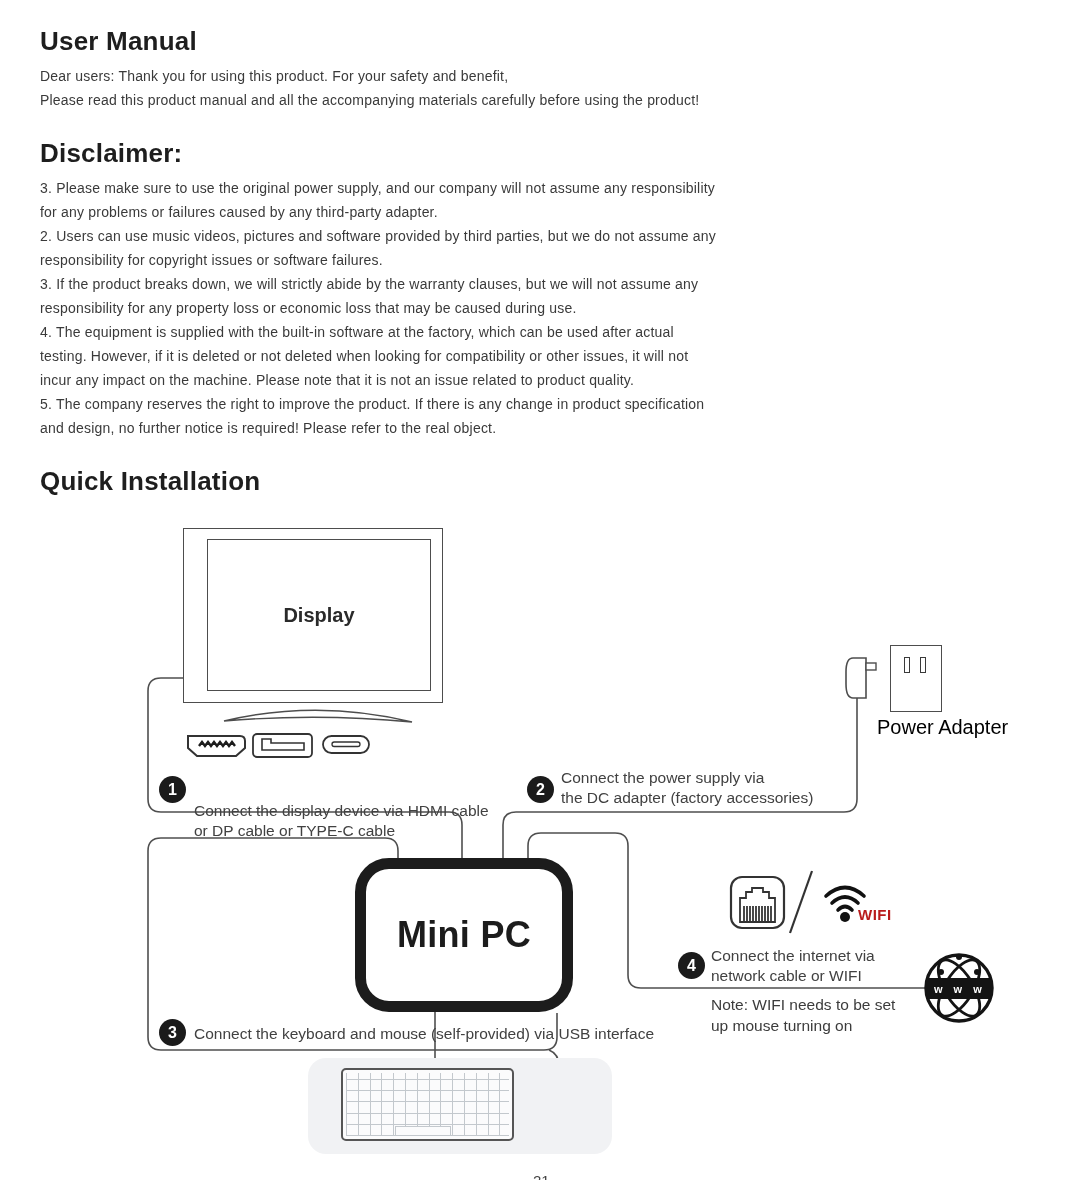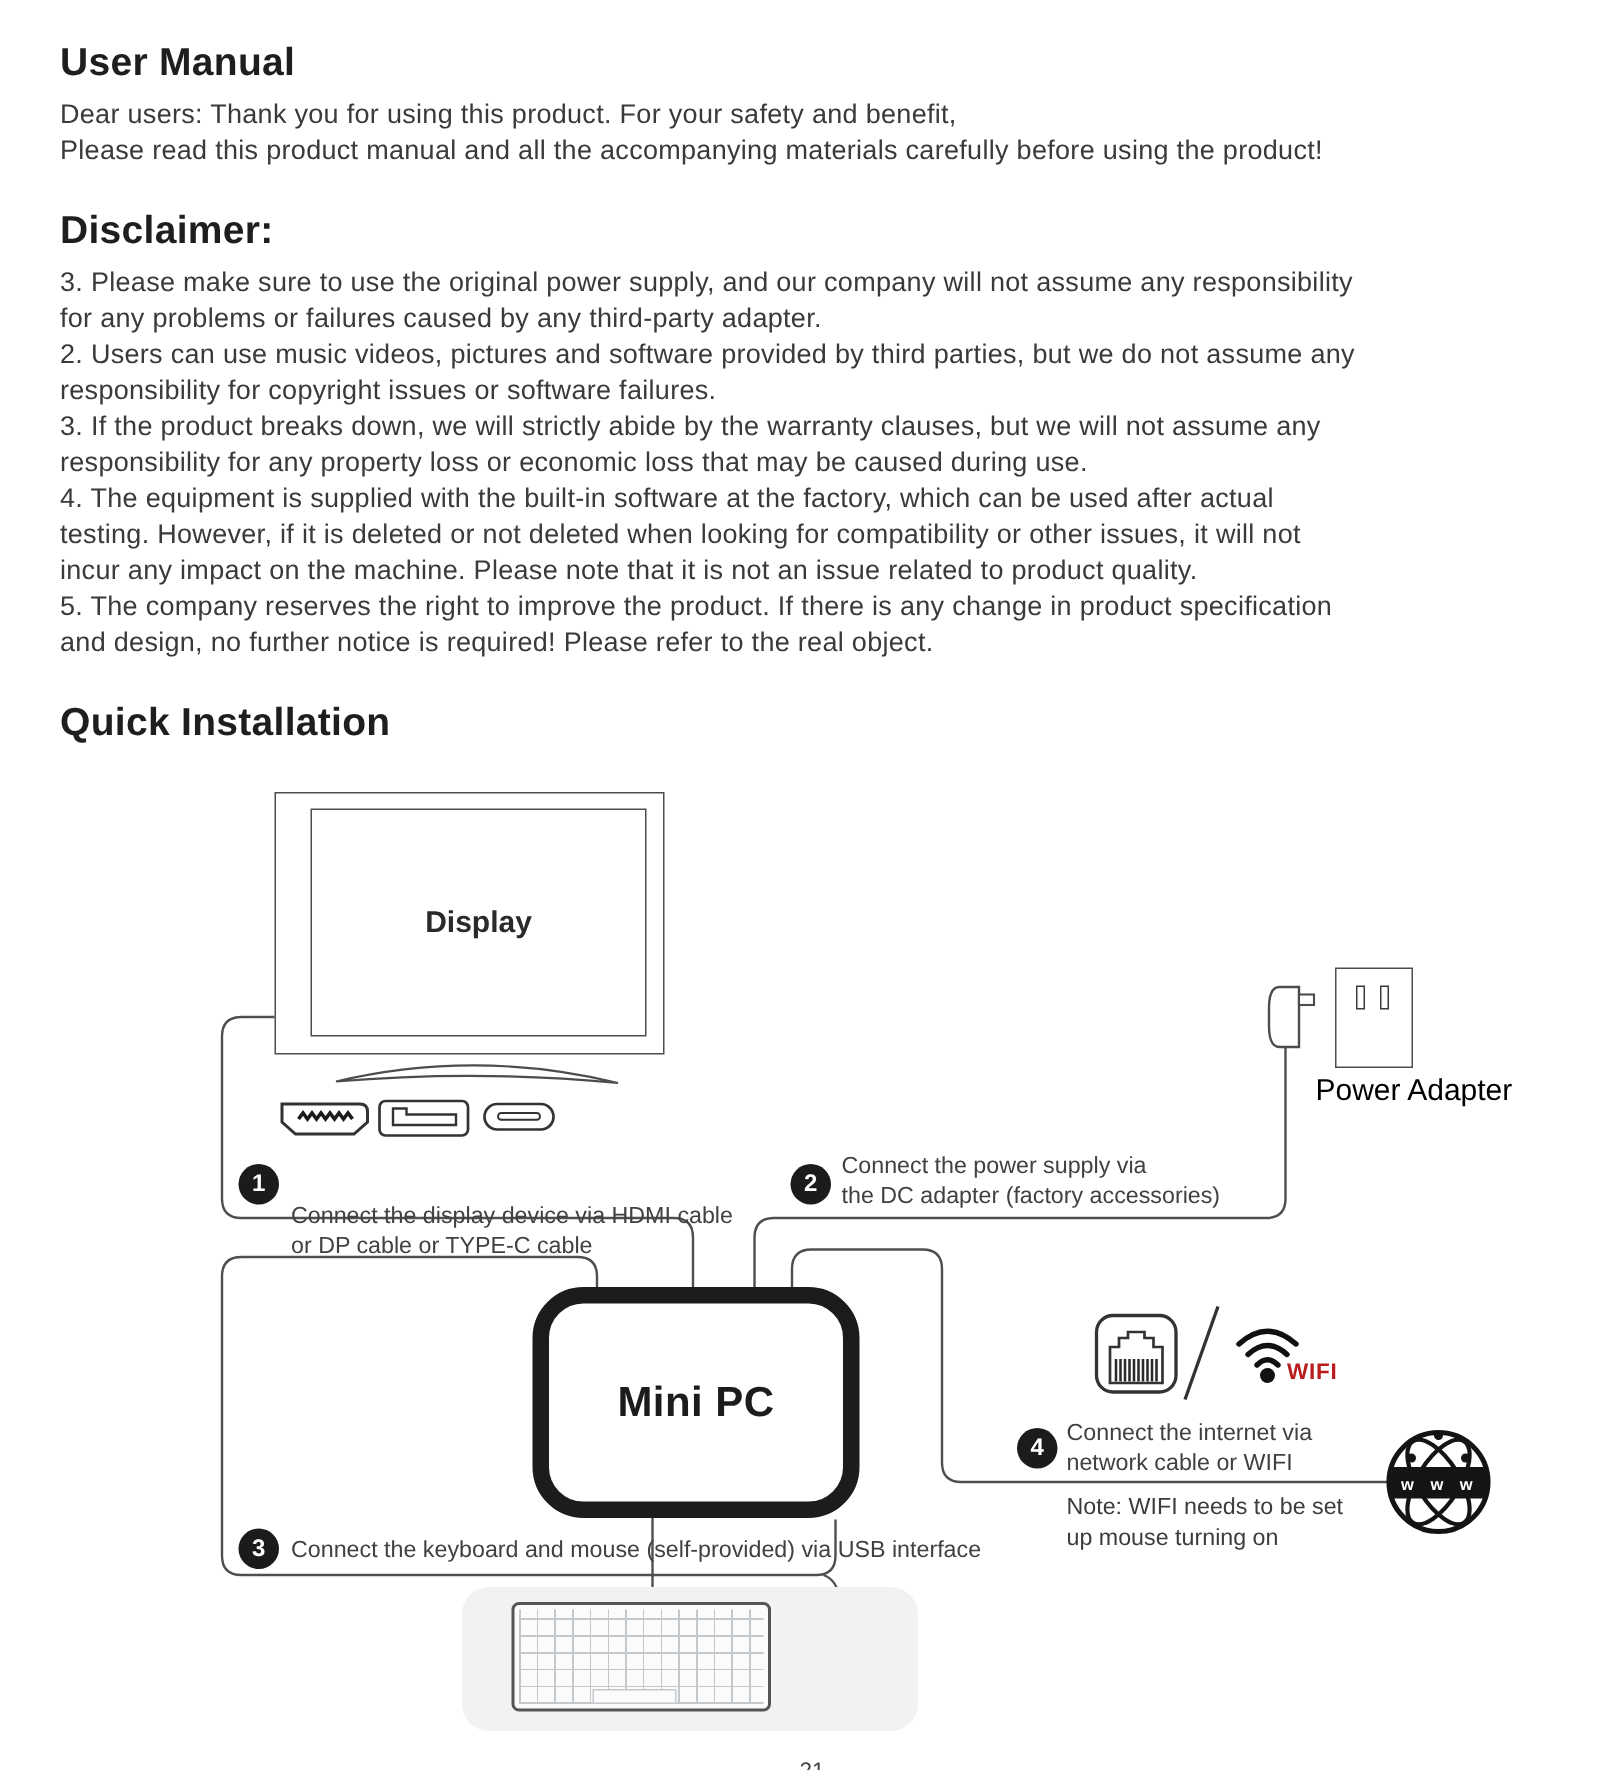--- a/index.html
+++ b/index.html
@@ -3,37 +3,37 @@
 <meta charset="utf-8">
 <style>
   html,body{margin:0;padding:0;background:#fff;}
   #page{
     position:relative;width:1078px;height:1180px;background:#ffffff;
     overflow:hidden;font-family:"Liberation Sans", sans-serif;color:#333;
   }
   .abs{position:absolute;}
   
   .h1{font-size:26px;font-weight:bold;color:#1e1e1e;letter-spacing:.2px;}
-  .body-line{font-size:18px;color:#3a3a3a;line-height:24px;white-space:nowrap;letter-spacing:.2px;}
+  .body-line{font-size:14px;color:#3a3a3a;line-height:24px;white-space:nowrap;letter-spacing:.2px;}
   
   .monitor{
     left:183px;top:528px;width:260px;height:175px;
     border:1.5px solid #4d4d4d;background:#fff;box-sizing:border-box;
   }
   .monitor-inner{
     position:absolute;left:11px;top:10px;right:11px;bottom:11px;
     border:1.2px solid #4d4d4d;display:flex;align-items:center;justify-content:center;margin-left:12px;
   }
   .display-label{font-size:20px;font-weight:bold;color:#2a2a2a;}
   .minipc{
     left:355px;top:858px;width:218px;height:154px;background:#fff;
     border:11px solid #1c1c1c;border-radius:34px;box-sizing:border-box;
     display:flex;align-items:center;justify-content:center;z-index:3;
   }
-  .minipc-label{font-size:28px;font-weight:bold;color:#1c1c1c;letter-spacing:.3px;}
+  .minipc-label{font-size:36px;font-weight:bold;color:#1c1c1c;letter-spacing:.3px;}
   .badge{
     width:27px;height:27px;border-radius:50%;background:#1b1b1b;color:#fff;
     display:flex;align-items:center;justify-content:center;
     font-size:16px;font-weight:bold;z-index:4;
   }
   .step-lines{font-size:15.5px;color:#414141;line-height:19.5px;z-index:4;}
   .step-lines div{white-space:nowrap;}
   .note-lines{font-size:15.5px;color:#3c3c3c;line-height:21px;z-index:4;}
   .note-lines div{white-space:nowrap;}
   .pa-label{font-size:20px;color:#000000;}

